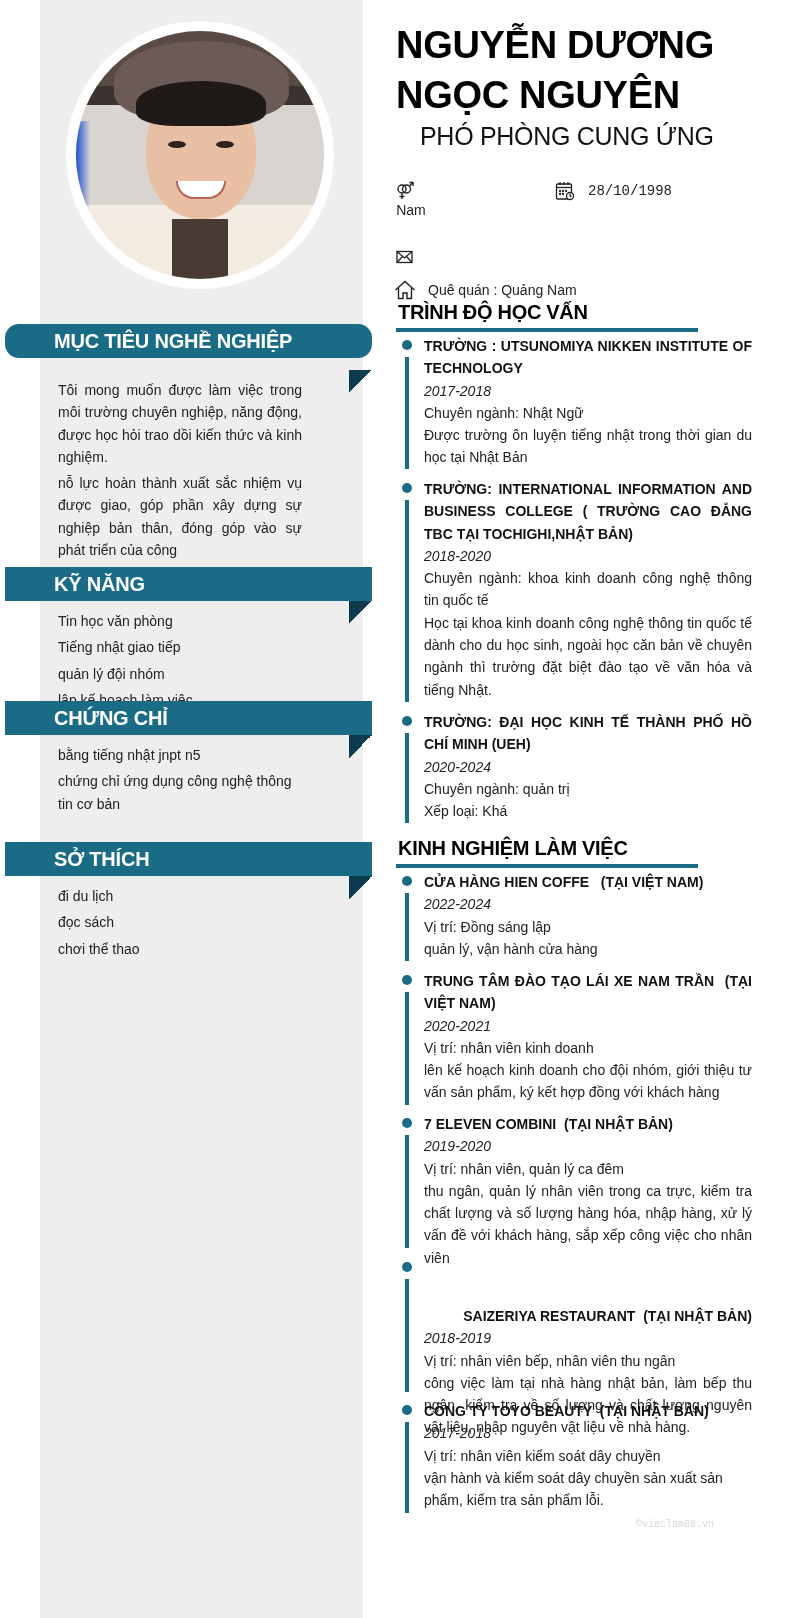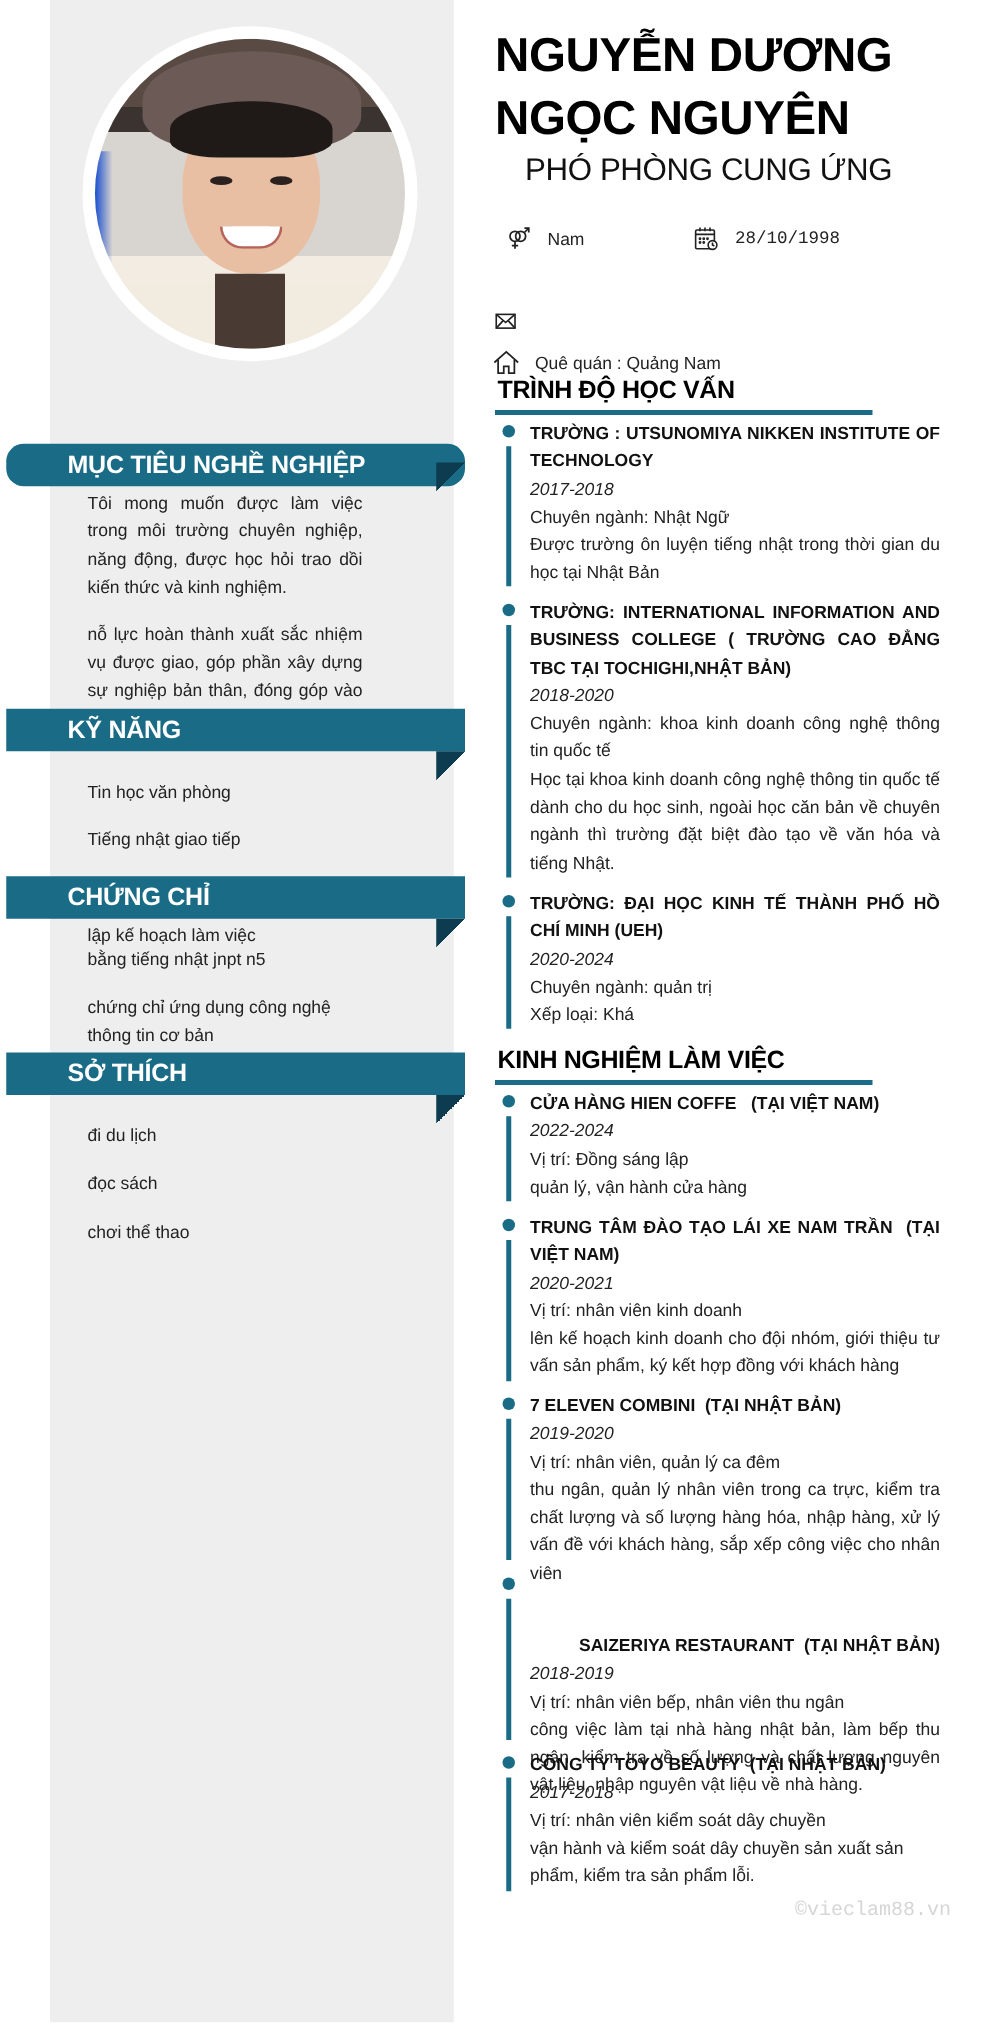--- a/index.html
+++ b/index.html
@@ -59,21 +59,21 @@
     }
     .fold {
       position: absolute; left: 349px; width: 23px; height: 23px;
       background: linear-gradient(to bottom right, #0d3c50 0 50%, transparent 50% 100%);
     }
     .left-text {
       position: absolute; left: 54px; width: 252px;
       font-size: 14px; line-height: 22.3px; color: #222;
     }
     .left-text.justify { text-align: justify; }
-    .left-text p { margin: 16px; }
+    .left-text p { margin: 4px; }
 
     .name {
       position: absolute; left: 396px; top: 20px; width: 390px;
       font-size: 38px; line-height: 50px; font-weight: bold; color: #000;
       letter-spacing: -0.3px;
     }
     .job-title {
       position: absolute; left: 420px; top: 122px;
       font-size: 25px; color: #111; letter-spacing: -0.3px;
     }
@@ -95,42 +95,42 @@
     .timeline-item .bar {
       position: absolute; left: 3px; top: 22px; width: 4px; bottom: 0; background: #1a6b86;
     }
     .timeline-item .body { margin-left: 22px; font-size: 14px; line-height: 22.3px; color: #222; }
     .timeline-item .title { font-weight: bold; text-align: justify; color: #111; }
     .timeline-item .period { font-style: italic; }
     .timeline-item .desc { text-align: justify; }
 
     .watermark {
       position: absolute; left: 636px; top: 1519px;
-      font-family: "Liberation Mono", monospace; font-size: 16px; color: #d6d6d6;
+      font-family: "Liberation Mono", monospace; font-size: 10px; color: #d6d6d6;
     }
   </style>
 </head>
 <body>
 
 <div class="sidebar-bg"></div>
 
 <div class="avatar-ring"></div>
 <div class="avatar" title="avatar">
   <div class="blue"></div>
   <div class="cap"></div>
   <div class="face"></div>
   <div class="hair"></div>
   <div class="eye l"></div>
   <div class="eye r"></div>
   <div class="mouth"></div>
   <div class="shirt"></div>
   <div class="collar"></div>
 </div>
 
-<div class="left-section-header" style="top:355px;border-radius:14px;">MỤC TIÊU NGHỀ NGHIỆP</div>
+<div class="left-section-header" style="top:324px;border-radius:14px;">MỤC TIÊU NGHỀ NGHIỆP</div>
 <div class="fold" style="top:370px;"></div>
 <div class="left-text justify" style="top:375px;">
   <p>Tôi mong muốn được làm việc trong môi trường chuyên nghiệp, năng động, được học hỏi trao dồi kiến thức và kinh nghiệm.</p>
   <p>nỗ lực hoàn thành xuất sắc nhiệm vụ được giao, góp phần xây dựng sự nghiệp bản thân, đóng góp vào sự phát triển của công</p>
 </div>
 
 <div class="left-section-header" style="top:567px;">KỸ NĂNG</div>
 <div class="fold" style="top:601px;"></div>
 <div class="left-text" style="top:606px;">
   <p>Tin học văn phòng</p>
@@ -153,21 +153,21 @@
   <p>đọc sách</p>
   <p>chơi thể thao</p>
 </div>
 
 <div class="name">
   <div>NGUYỄN DƯƠNG</div>
   <div>NGỌC NGUYÊN</div>
 </div>
 <div class="job-title">PHÓ PHÒNG CUNG ỨNG</div>
 
-<div class="info-item" style="left:404px; top:180px;">
+<div class="info-item" style="left:394px; top:180px;flex-direction:column;">
   <span class="ico">
     <svg width="20" height="20" viewBox="0 0 20 20" fill="none" stroke="#222" stroke-width="1.4">
       <circle cx="7" cy="8" r="4"></circle>
         <line x1="7" y1="12" x2="7" y2="18"></line>
         <line x1="4.5" y1="15.5" x2="9.5" y2="15.5"></line>
       <circle cx="11.5" cy="8" r="4"></circle>
         <line x1="14.5" y1="5" x2="18" y2="1.5"></line>
         <polyline points="14.5,1.5 18,1.5 18,5"></polyline>
     </svg>
   </span>

